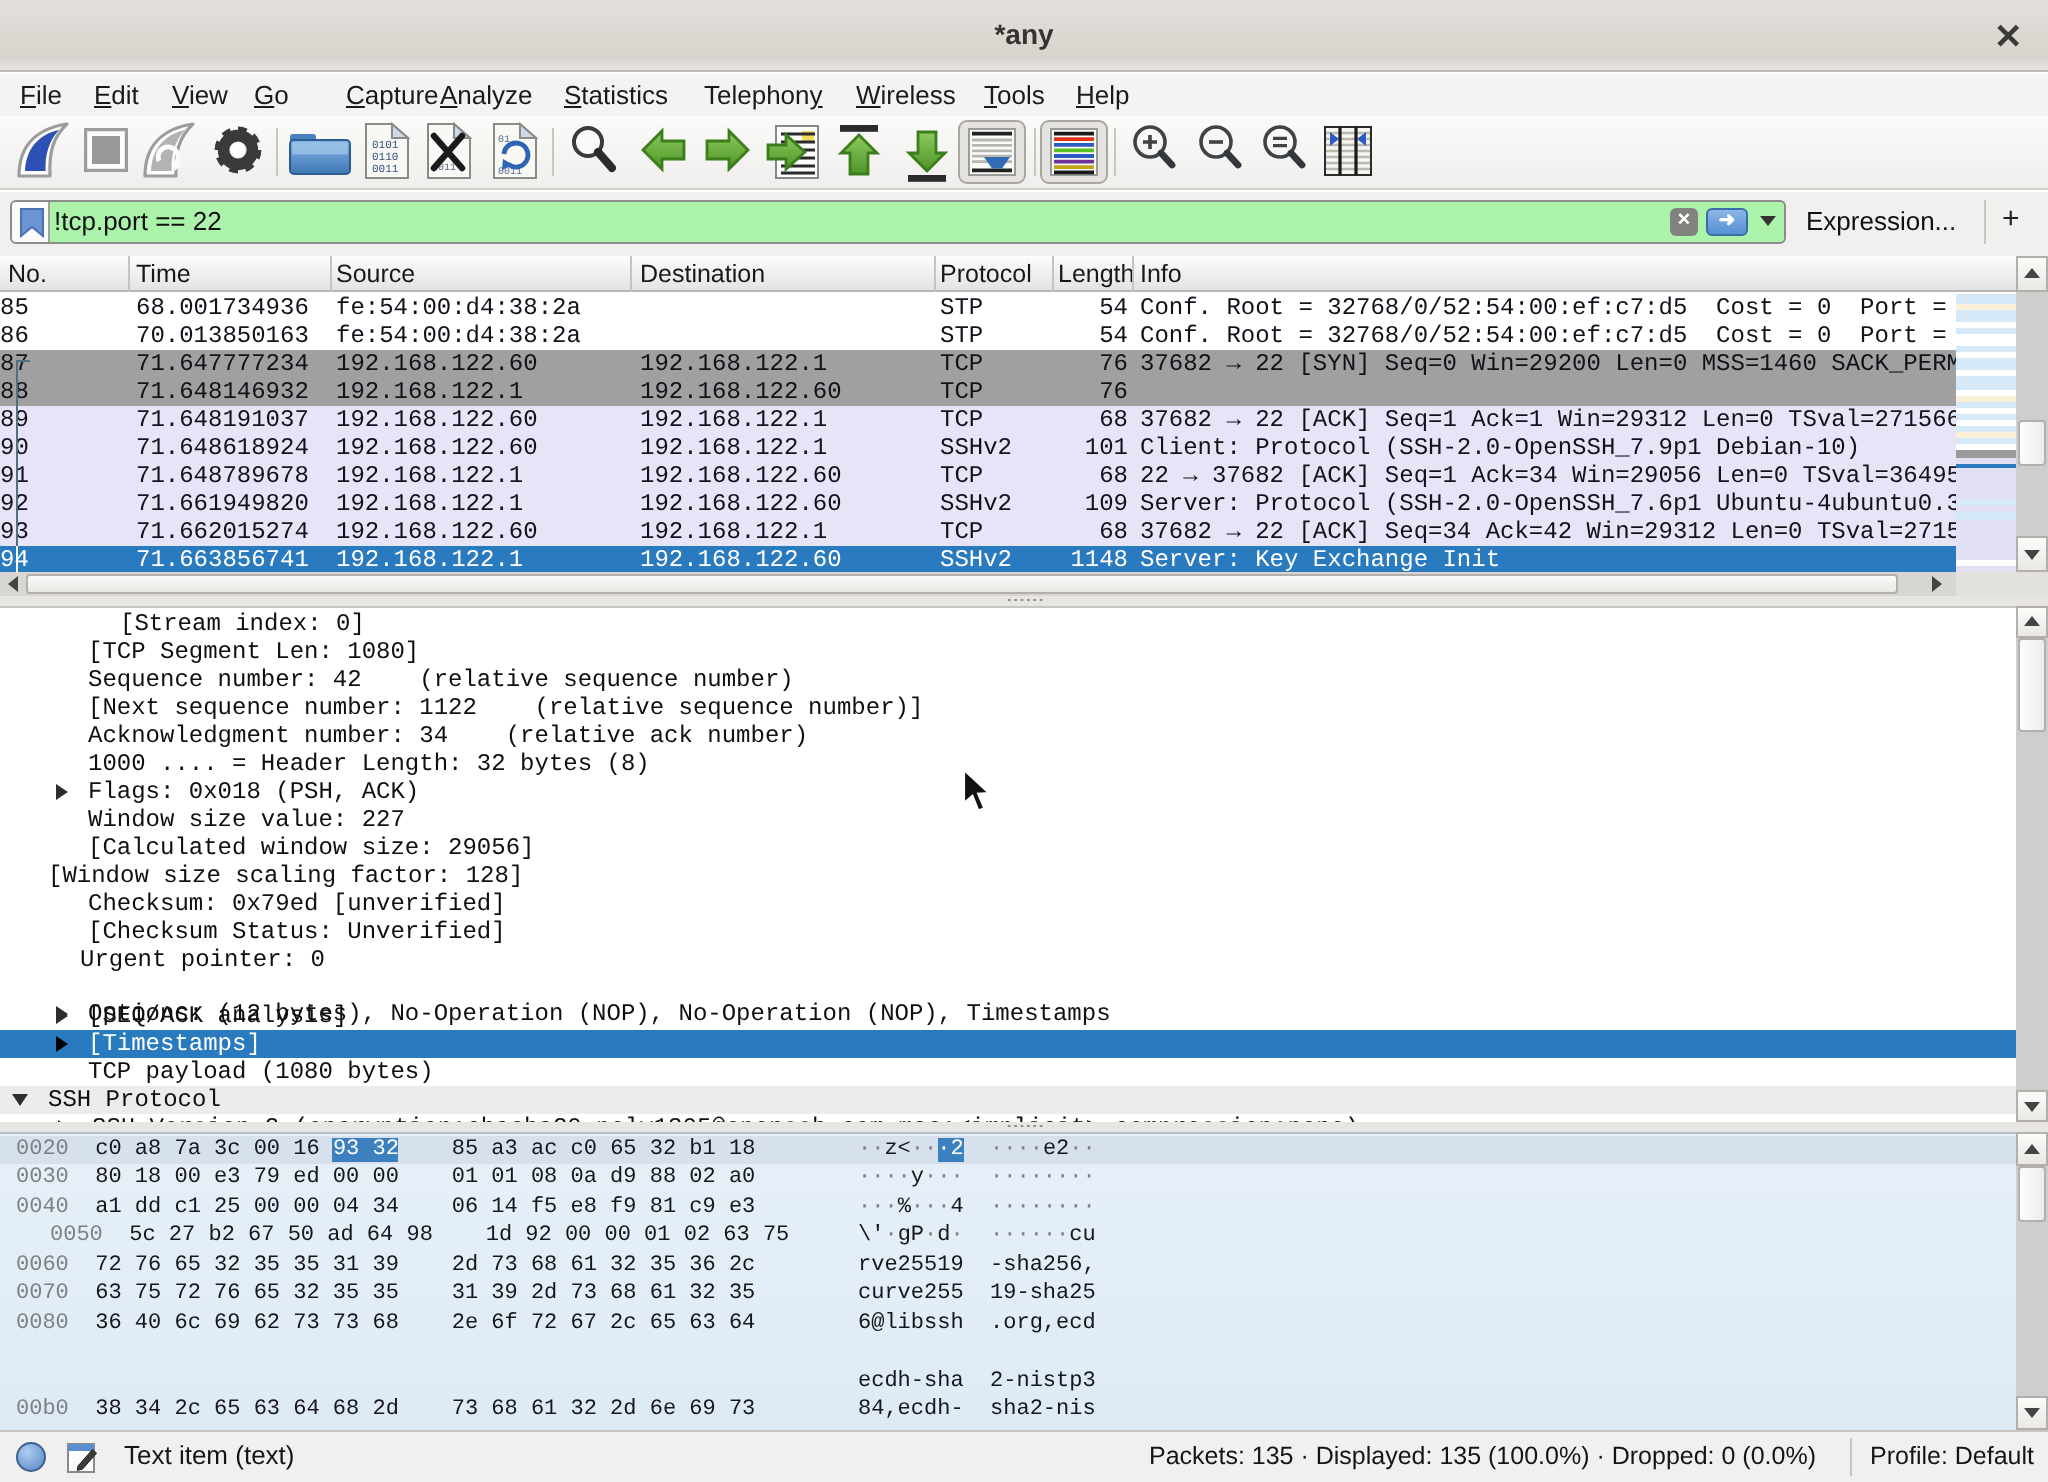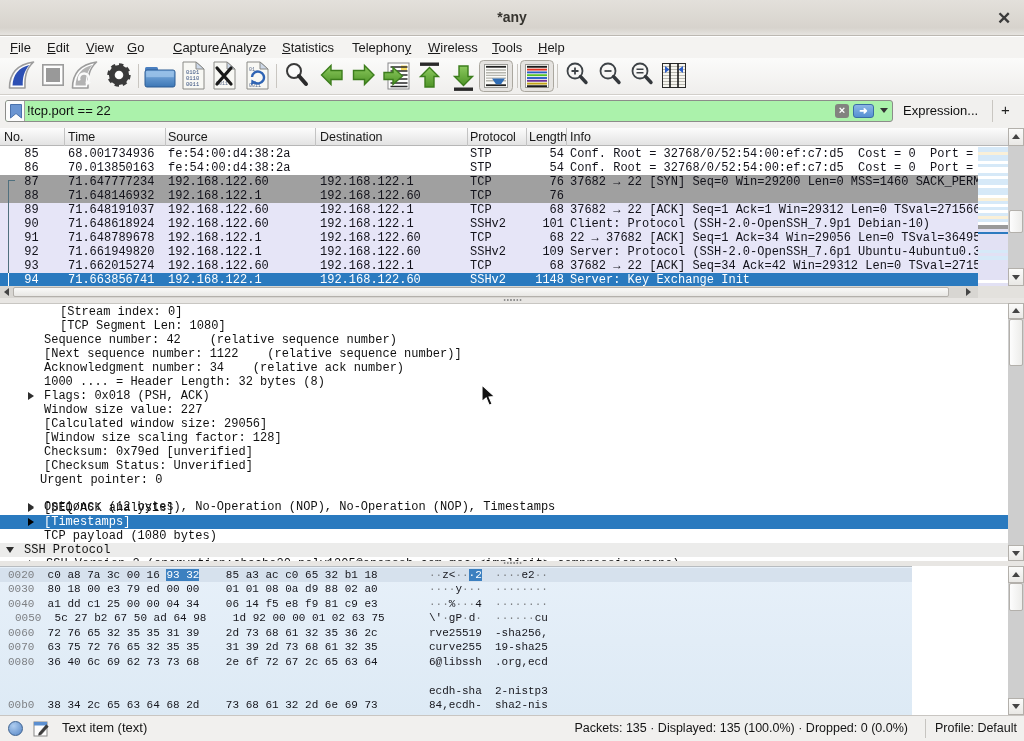--- a/index.html
+++ b/index.html
@@ -20,37 +20,37 @@
 #fcaret{left:880px;top:108px;width:0;height:0;border-left:4px solid transparent;border-right:4px solid transparent;border-top:5px solid #333}
 #fexpr{left:903px;top:103px;font-size:13px;color:#101010}
 #fsep{left:992px;top:100px;width:1px;height:22px;background:#c9c6c1}
 #fplus{left:1001px;top:101px;font-size:15px;color:#222}
 #phead{left:0;top:128px;width:1024px;height:18px;background:linear-gradient(#fcfcfc,#e3e3e3);border-bottom:1px solid #b6b6b6;font-size:12.5px;color:#181818}
 #phead span{position:absolute;top:2px}
 .hsep{position:absolute;top:0;width:1px;height:18px;background:#c3c3c3}
 #plist{left:0;top:147px;width:978px;height:139px;background:#fff;overflow:hidden}
 .prow{position:absolute;left:0;width:978px;height:14px;font-size:12px;line-height:14px;color:#12121a;white-space:pre;overflow:hidden}
 .prow span{position:absolute;top:0}
-.cno{left:0;width:63px;text-align:center}
+.cno{left:0;width:63px;text-align:left}
 .ctime{left:68px}.csrc{left:168px}.cdst{left:320px}.cpro{left:470px}
 .clen{left:494px;width:70px;text-align:right}
 .cinfo{left:570px}
 #minimap{left:978px;top:147px;width:30px;height:139px;background:#fff;overflow:hidden}
 .stripe{position:absolute;left:0;width:30px}
 .sb{background:#d6e9f8}.sw{background:#fff}.sc{background:#faf0d8}.sl{background:#e2e1f4}
 #hscroll{left:0;top:286px;width:978px;height:12px;background:#d8d6d2}
 #hthumb{left:13px;top:287px;width:936px;height:10px;background:linear-gradient(#fafaf9,#e8e7e4);border:1px solid #b3b0ab;border-radius:2px}
 .arr{position:absolute;width:0;height:0}
 #splitter1{left:0;top:298px;width:1024px;height:5px;background:#e8e6e3}
 #details{left:0;top:303px;width:1008px;height:258px;background:#fff;overflow:hidden;border-top:1px solid #c8c6c2}
 .dl{position:absolute;left:0;width:1008px;height:14px;font-size:12px;line-height:14px;color:#101010;white-space:pre}
 .dtri{position:absolute;width:0;height:0;border-top:4px solid transparent;border-bottom:4px solid transparent;border-left:6px solid #2e2e2e}
 #splitter2{left:0;top:561px;width:1024px;height:5px;background:#e8e6e3}
 .grip{position:absolute;left:503px;width:20px;height:2px;background-image:radial-gradient(circle,#909090 34%,transparent 40%);background-size:3.2px 2px}
-#hexpane{left:0;top:566px;width:912px;height:149px;background:linear-gradient(#e7f0f9,#ddeaf5);overflow:hidden;border-top:1px solid #b8bcc0}
+#hexpane{left:0;top:566px;width:1008px;height:149px;background:linear-gradient(#e7f0f9,#ddeaf5);overflow:hidden;border-top:1px solid #b8bcc0}
 .hx{position:absolute;left:0;width:1008px;height:14px;font-size:11px;line-height:14px;color:#16161c;white-space:pre}
 .hx span{white-space:pre}
 .hx b{font-weight:normal;color:#7e8084}
 .hx i{font-style:normal;color:#7e8084}
 .hl{background:#3c80c0;color:#fff}
 .hl i{color:#fff}
 #statusbar{left:0;top:715px;width:1024px;height:26px;background:#f1f0ee;border-top:1px solid #c9c6c2;font-size:13px;color:#151515}
 .vs{position:absolute;left:1008px;width:16px;background:#cecece}
 .vsb{position:absolute;left:1008px;width:16px;background:linear-gradient(#fbfbfa,#e9e8e5);border:1px solid #b3b0ab}
 .vst{position:absolute;left:1009px;width:14px;background:linear-gradient(90deg,#fdfdfd,#ececea);border:1px solid #b3b0ab;border-radius:2px}
@@ -291,47 +291,47 @@
 <i class="abs arr da" style="left:1012px;top:704px"></i>
 <div class="abs" id="hscroll"></div>
 <div class="abs" id="hthumb"></div>
 <i class="abs arr la" style="left:4px;top:288px"></i>
 <i class="abs arr ra" style="left:966px;top:288px"></i>
 <div class="abs" id="splitter1">
     <i class="grip" style="top:1px"></i>
   </div>
 <div class="abs mono" id="details">
 <div class="dl" style="top:1px;padding-left:60px">[Stream index: 0]</div>
-<div class="dl" style="top:15px;padding-left:60px">[TCP Segment Len: 1080]</div>
+<div class="dl" style="top:15px;padding-left:44px">[TCP Segment Len: 1080]</div>
 <div class="dl" style="top:29px;padding-left:44px">Sequence number: 42    (relative sequence number)</div>
 <div class="dl" style="top:43px;padding-left:44px">[Next sequence number: 1122    (relative sequence number)]</div>
 <div class="dl" style="top:57px;padding-left:44px">Acknowledgment number: 34    (relative ack number)</div>
 <div class="dl" style="top:71px;padding-left:44px">1000 .... = Header Length: 32 bytes (8)</div>
 <div class="dl" style="top:85px;padding-left:44px"><i class="dtri" style="left:28px;top:3px"></i>Flags: 0x018 (PSH, ACK)</div>
 <div class="dl" style="top:99px;padding-left:44px">Window size value: 227</div>
 <div class="dl" style="top:113px;padding-left:44px">[Calculated window size: 29056]</div>
-<div class="dl" style="top:127px;padding-left:44px">[Window size scaling factor: 128]</div>
+<div class="dl" style="top:127px;padding-left:24px">[Window size scaling factor: 128]</div>
 <div class="dl" style="top:141px;padding-left:44px">Checksum: 0x79ed [unverified]</div>
 <div class="dl" style="top:155px;padding-left:44px">[Checksum Status: Unverified]</div>
 <div class="dl" style="top:169px;padding-left:40px">Urgent pointer: 0</div>
 <div class="dl" style="top:196px;padding-left:44px"><i class="dtri" style="left:28px;top:3px"></i>Options: (12 bytes), No-Operation (NOP), No-Operation (NOP), Timestamps</div>
 <div class="dl" style="top:197px;padding-left:44px"><i class="dtri" style="left:28px;top:3px"></i>[SEQ/ACK analysis]</div>
 <div class="dl" style="top:211px;padding-left:44px;background:#2a7abf;color:#fff"><i class="dtri" style="left:28px;top:3px;border-left-color:#000"></i>[Timestamps]</div>
 <div class="dl" style="top:225px;padding-left:44px">TCP payload (1080 bytes)</div>
 <div class="dl" style="top:239px;padding-left:24px;background:#ececeb"><i class="abs" style="left:6px;top:4px;width:0;height:0;border-left:4px solid transparent;border-right:4px solid transparent;border-top:6px solid #2e2e2e"></i>SSH Protocol</div>
 <div class="dl" style="top:253px;padding-left:46px"><i class="dtri" style="left:29px;top:3px"></i>SSH Version 2 (encryption:chacha20_poly1305@openssh.com mac:&lt;implicit&gt; compression:none)</div>
 </div>
 <div class="abs" id="splitter2">
     <i class="grip" style="top:1px"></i>
   </div>
 <div class="abs mono" id="hexpane">
 <div class="hx" style="top:1px;background:#d6e1ed"><span class="abs" style="left:8px"><b>0020</b>  c0 a8 7a 3c 00 16 <span class="hl">93 32</span>    85 a3 ac c0 65 32 b1 18</span><span class="abs" style="left:429px"><i>··</i>z&lt;<i>··</i><span class="hl"><i>·</i>2</span>  <i>····</i>e2<i>··</i></span></div>
 <div class="hx" style="top:15px"><span class="abs" style="left:8px"><b>0030</b>  80 18 00 e3 79 ed 00 00    01 01 08 0a d9 88 02 a0</span><span class="abs" style="left:429px"><i>····</i>y<i>···</i>  <i>········</i></span></div>
 <div class="hx" style="top:30px"><span class="abs" style="left:8px"><b>0040</b>  a1 dd c1 25 00 00 04 34    06 14 f5 e8 f9 81 c9 e3</span><span class="abs" style="left:429px"><i>···</i>%<i>···</i>4  <i>········</i></span></div>
-<div class="hx" style="top:44px"><span class="abs" style="left:15px"><b>0050</b>  5c 27 b2 67 50 ad 64 98    1d 92 00 00 01 02 63 75</span><span class="abs" style="left:429px">\'<i>·</i>gP<i>·</i>d<i>·</i>  <i>······</i>cu</span></div>
+<div class="hx" style="top:44px"><span class="abs" style="left:25px"><b>0050</b>  5c 27 b2 67 50 ad 64 98    1d 92 00 00 01 02 63 75</span><span class="abs" style="left:429px">\'<i>·</i>gP<i>·</i>d<i>·</i>  <i>······</i>cu</span></div>
 <div class="hx" style="top:59px"><span class="abs" style="left:8px"><b>0060</b>  72 76 65 32 35 35 31 39    2d 73 68 61 32 35 36 2c</span><span class="abs" style="left:429px">rve25519  -sha256,</span></div>
 <div class="hx" style="top:73px"><span class="abs" style="left:8px"><b>0070</b>  63 75 72 76 65 32 35 35    31 39 2d 73 68 61 32 35</span><span class="abs" style="left:429px">curve255  19-sha25</span></div>
 <div class="hx" style="top:88px"><span class="abs" style="left:8px"><b>0080</b>  36 40 6c 69 62 73 73 68    2e 6f 72 67 2c 65 63 64</span><span class="abs" style="left:429px">6@libssh  .org,ecd</span></div>
 <div class="hx" style="top:117px"><span class="abs" style="left:429px">ecdh-sha  2-nistp3</span></div>
 <div class="hx" style="top:131px"><span class="abs" style="left:8px"><b>00b0</b>  38 34 2c 65 63 64 68 2d    73 68 61 32 2d 6e 69 73</span><span class="abs" style="left:429px">84,ecdh-  sha2-nis</span></div>
 </div>
 <div class="abs" id="statusbar"></div>
 <div class="abs" style="left:8px;top:721px;width:15px;height:15px;border-radius:50%;background:radial-gradient(circle at 35% 30%,#aecdf0,#5585c5);border:1px solid #3c618f"></div>
 <svg class="abs" style="left:33px;top:720px" width="17" height="17" viewBox="0 0 17 17">
     <rect x="1" y="2" width="13" height="14" fill="#fdfdfd" stroke="#8a8a8a"></rect>

